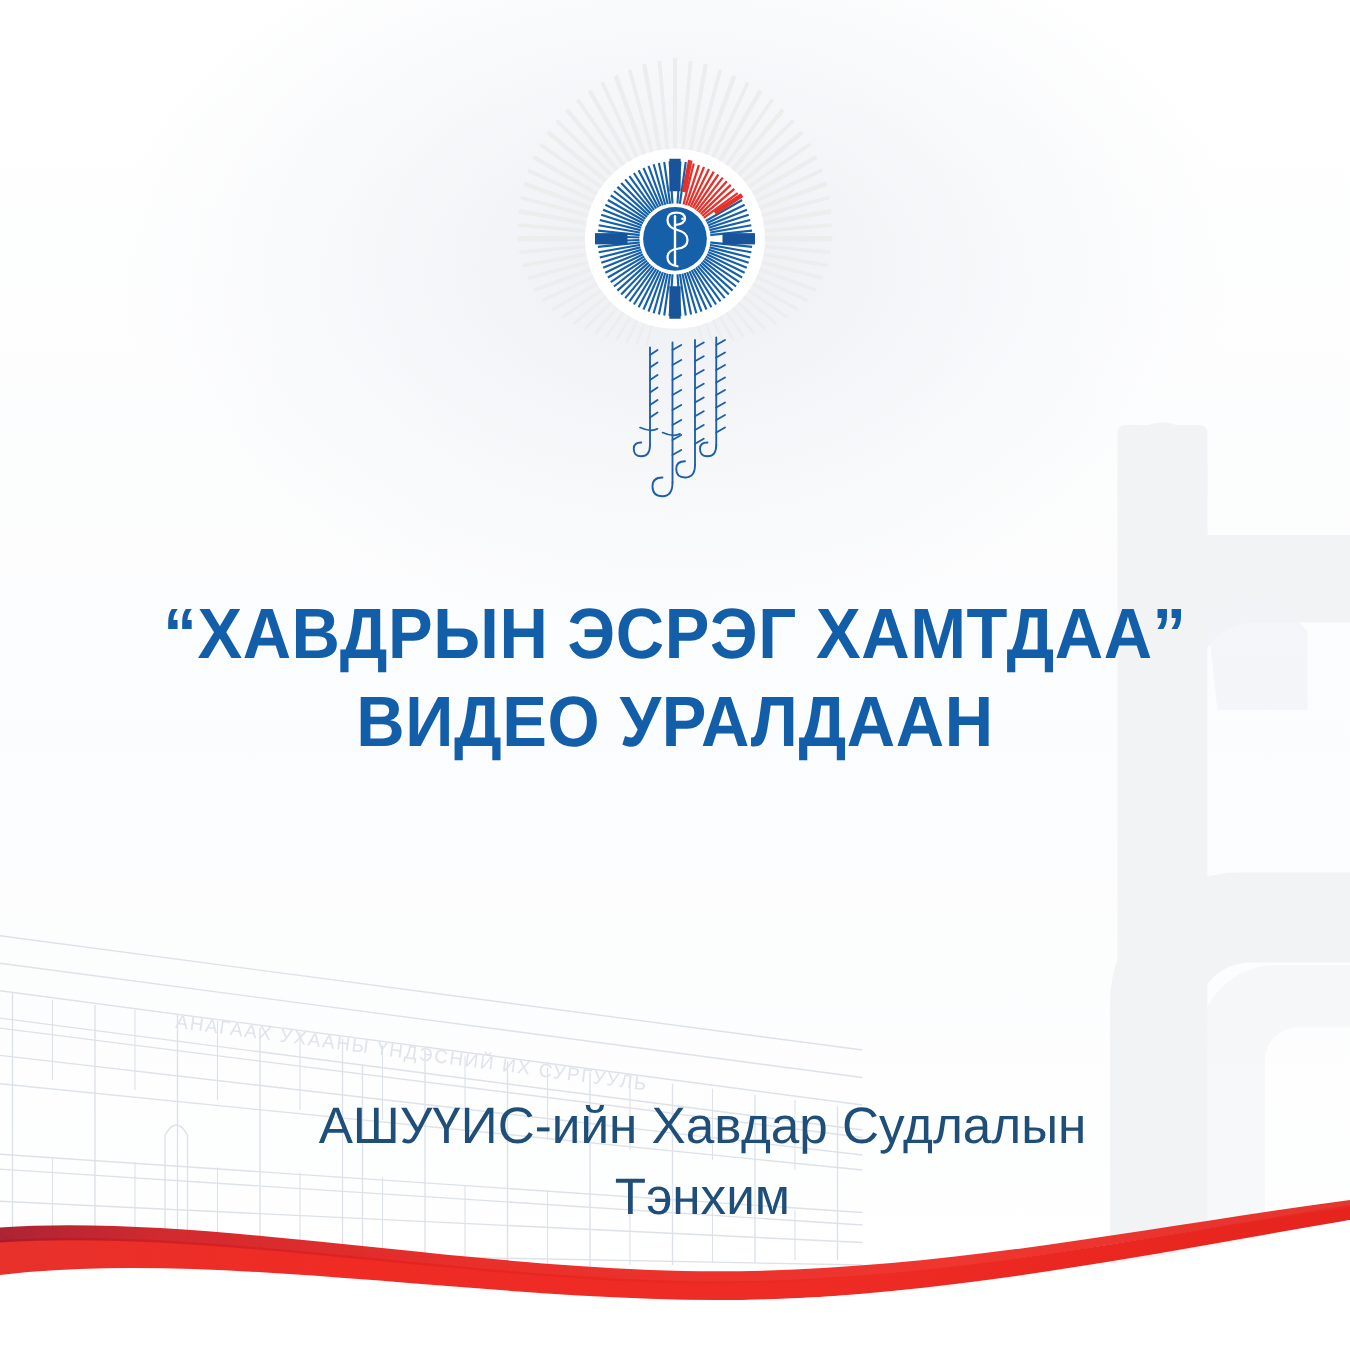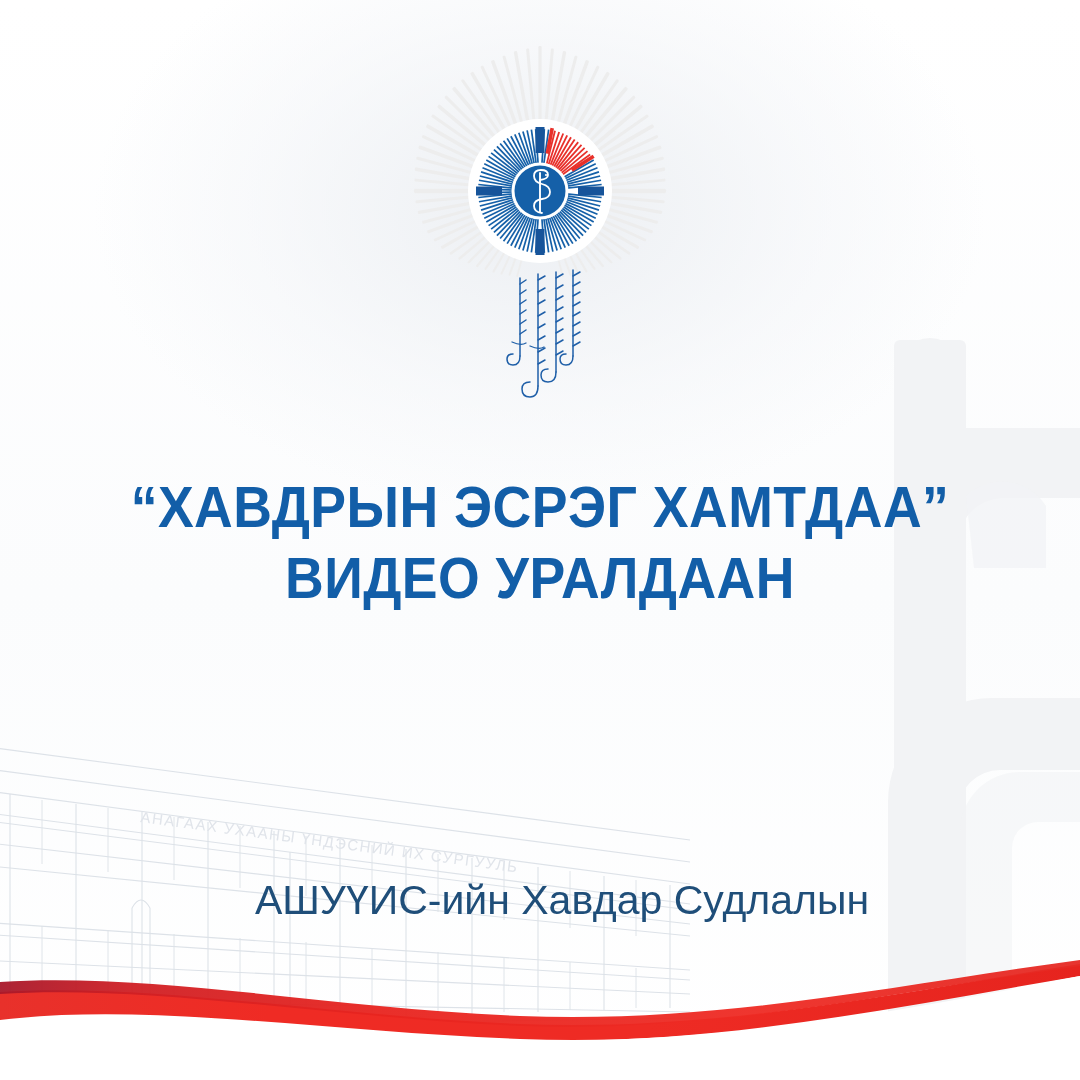--- a/index.html
+++ b/index.html
@@ -744,20 +744,21 @@
     </svg>
   </div>
 
   <div class="title-block">
     <span class="title-line">“ХАВДРЫН ЭСРЭГ ХАМТДАА”</span>
     <span class="title-line">ВИДЕО УРАЛДААН</span>
   </div>
 
   <div class="subtitle-block">
     <span class="subtitle-line">АШУҮИС-ийн Хавдар Судлалын</span>
+    <span class="subtitle-line">Тэнхим</span>
   </div>
 
   <svg class="ribbon" viewBox="0 0 1080 160" preserveAspectRatio="none" xmlns="http://www.w3.org/2000/svg" aria-hidden="true">
     <defs>
       <linearGradient id="ribbonTop" x1="0" y1="0" x2="1" y2="0">
         <stop offset="0%" stop-color="#a8182a"></stop>
         <stop offset="12%" stop-color="#cf1f24"></stop>
         <stop offset="35%" stop-color="#e8241f"></stop>
         <stop offset="70%" stop-color="#ee2b24"></stop>
         <stop offset="100%" stop-color="#e52a24"></stop>

